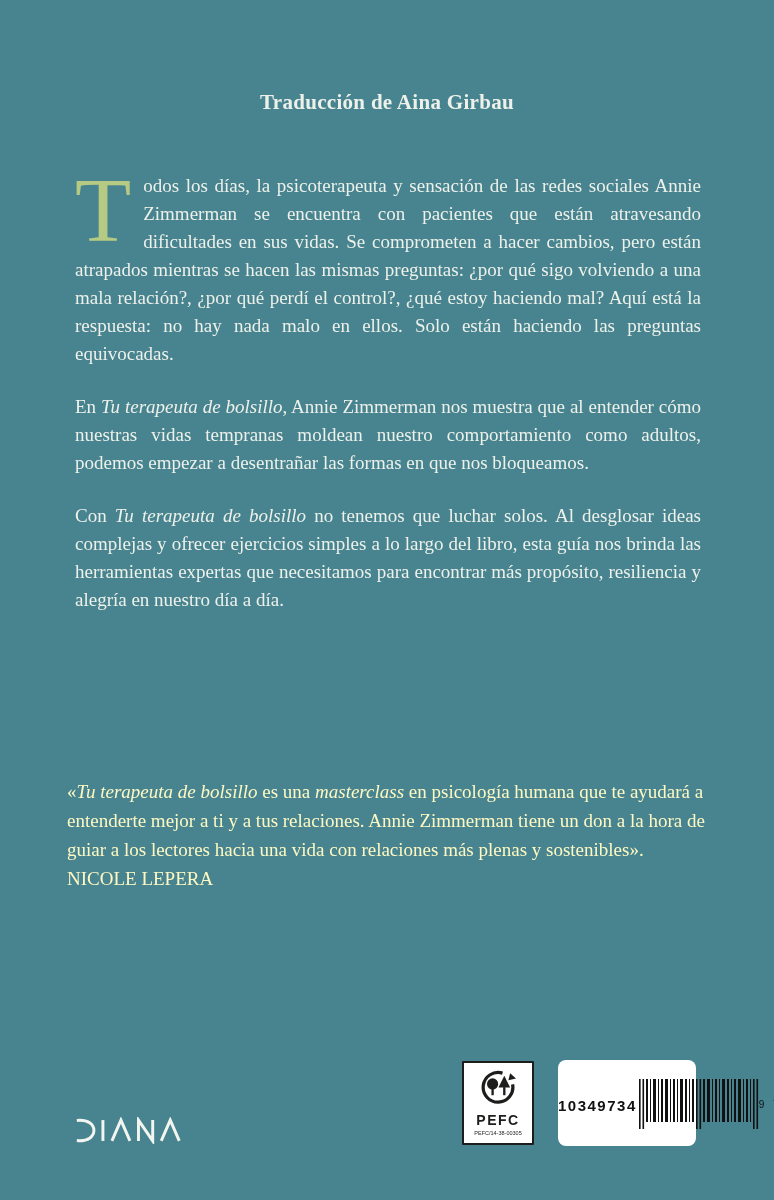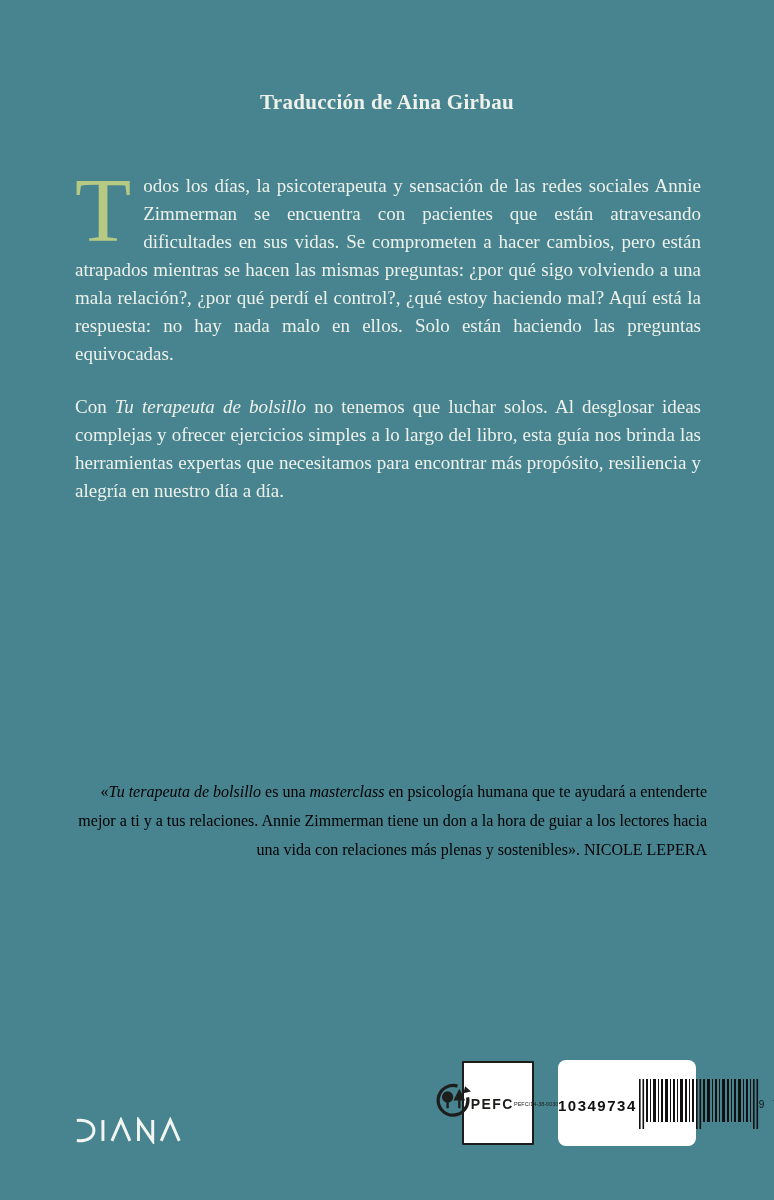--- a/index.html
+++ b/index.html
@@ -41,38 +41,38 @@
     line-height: 72px;
     padding: 2px 12px 0 0;
     font-weight: normal;
   }
   .book-title-italic, .italic { font-style: italic; }
   .endorsement {
     position: absolute;
     top: 777px;
     left: 67px;
     width: 640px;
-    text-align: right;
-    color: #000000;
-    font-size: 16px;
+    text-align: left;
+    color: #fef9c3;
+    font-size: 19px;
     line-height: 29px;
   }
   
   .pefc-label {
     position: absolute;
     left: 462px;
     top: 1061px;
     width: 72px;
     height: 84px;
     background: #ffffff;
     border: 2px solid #1d1d1b;
     border-radius: 1px;
     box-sizing: border-box;
     display: flex;
-    flex-direction: row;
+    flex-direction: column;
     align-items: center;
     justify-content: center;
     font-family: "Liberation Sans", sans-serif;
   }
   .pefc-wordmark {
     color: #1d1d1b;
     font-weight: bold;
     font-size: 14px;
     letter-spacing: 1.5px;
     margin-top: 2px;
@@ -121,20 +121,21 @@
 </head>
 <body>
 
 <div class="cover">
 
   <div class="translator-credit">Traducción de Aina Girbau</div>
 
   <div class="synopsis">
     <p><span class="drop-cap">T</span><span>odos los días, la psicoterapeuta y sensación de las redes sociales Annie Zimmerman se encuentra con pacientes que están atravesando dificultades en sus vidas. Se comprometen a hacer cambios, pero están atrapados mientras se hacen las mismas preguntas: ¿por qué sigo volviendo a una mala relación?, ¿por qué perdí el control?, ¿qué estoy haciendo mal? Aquí está la respuesta: no hay nada malo en ellos. Solo están haciendo las preguntas equivocadas.</span></p>
 
+    <p><span>En </span><span class="book-title-italic">Tu terapeuta de bolsillo</span><span>, Annie Zimmerman nos muestra que al entender cómo nuestras vidas tempranas moldean nuestro comportamiento como adultos, podemos empezar a desentrañar las formas en que nos bloqueamos.</span></p>
 
 
     <p><span>Con </span><span class="book-title-italic">Tu terapeuta de bolsillo</span><span> no tenemos que luchar solos. Al desglosar ideas complejas y ofrecer ejercicios simples a lo largo del libro, esta guía nos brinda las herramientas expertas que necesitamos para encontrar más propósito, resiliencia y alegría en nuestro día a día.</span></p>
   </div>
 
   <div class="endorsement"><span>«</span><span class="book-title-italic">Tu terapeuta de bolsillo</span><span> es una </span><span class="italic">masterclass</span><span> en psicología humana que te ayudará a entenderte mejor a ti y a tus relaciones. Annie Zimmerman tiene un don a la hora de guiar a los lectores hacia una vida con relaciones más plenas y sostenibles». </span><span>NICOLE LEPERA</span></div>
 
   <div class="pefc-label">
     <span>
       <svg width="36" height="36" viewBox="0 0 40 40" aria-hidden="true">

